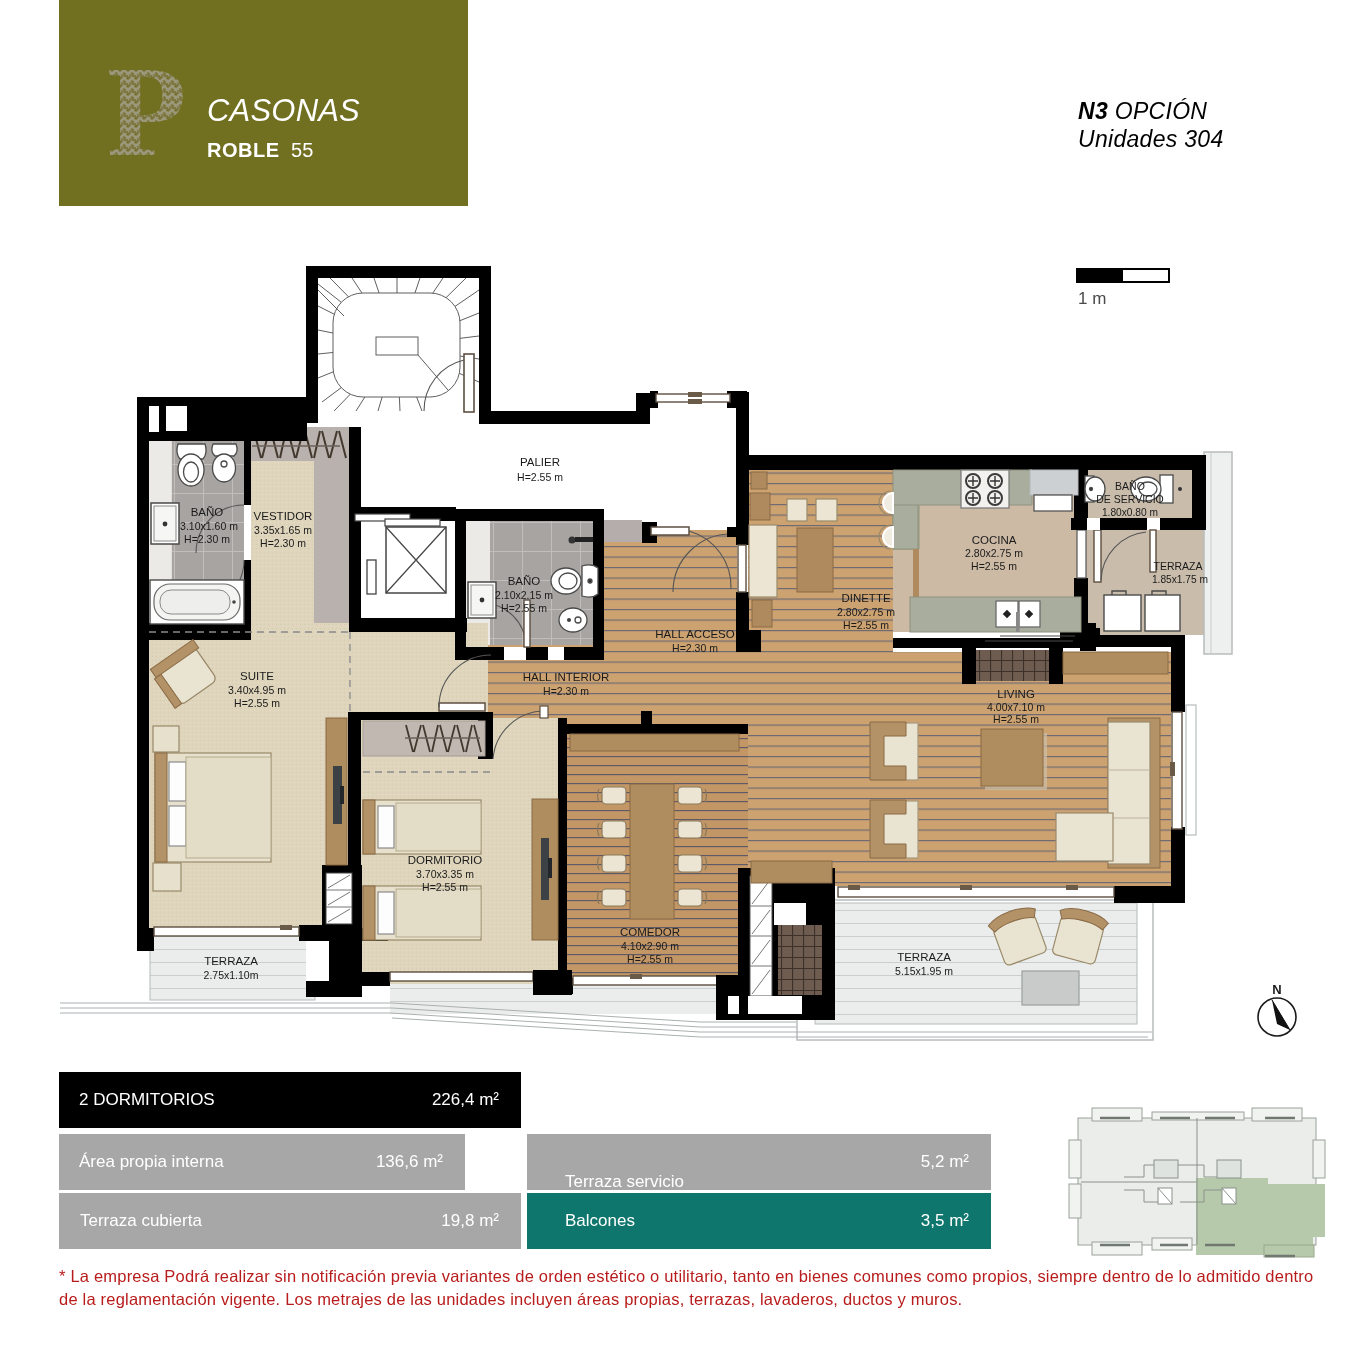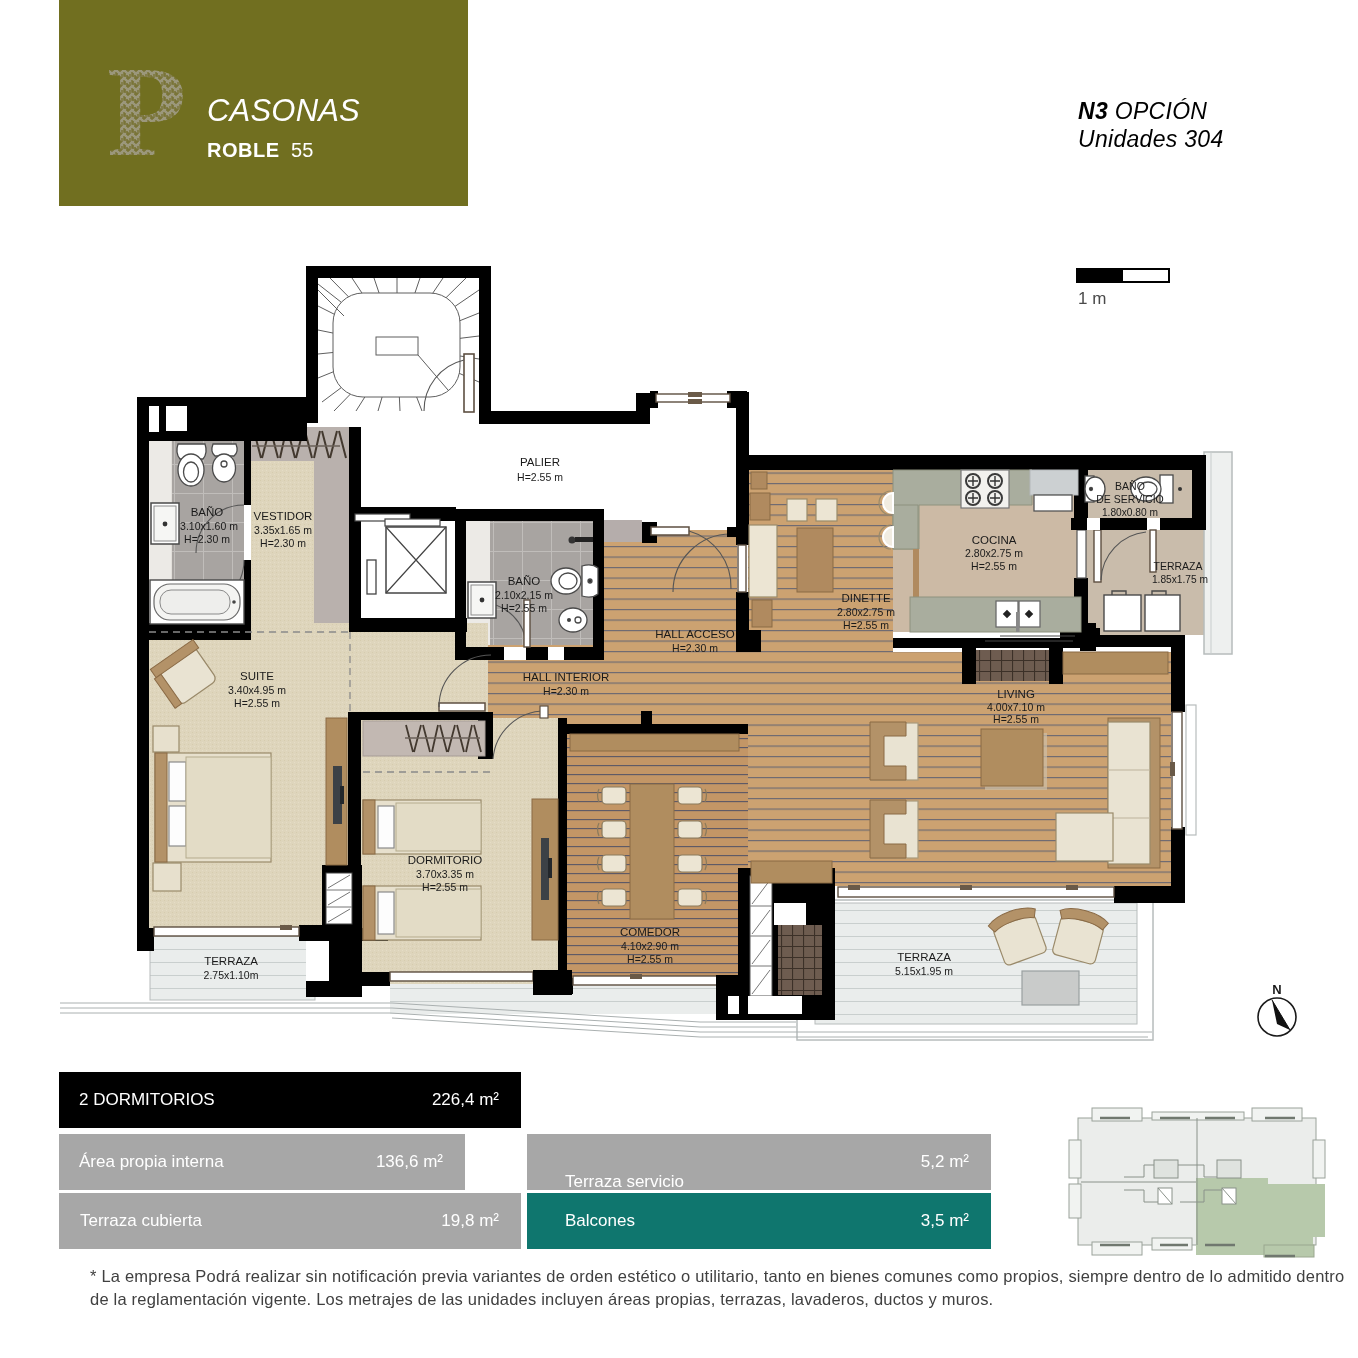--- a/index.html
+++ b/index.html
@@ -8,21 +8,21 @@
   .abs{position:absolute;}
   .logo{left:59px;top:0;width:409px;height:206px;background:#716f20;}
   .logotxt{left:207px;top:96px;color:#fff;}
   .l1{font-size:31px;letter-spacing:0.2px;line-height:30px;font-style:italic;}
   .l2{font-size:20px;margin-top:9px;letter-spacing:0.2px;line-height:30px;}
   .l2 b{letter-spacing:0.5px;}
   .opcion{left:1078px;top:97px;font-size:23px;color:#000000;line-height:28px;letter-spacing:0.3px;font-style:italic;}
   .sbar-label{left:1078px;top:245px;font-size:17px;color:#4a4a4a;margin-top:44px;}
   .tbl{color:#fff;font-size:17px;font-weight:normal;}
   .row{position:absolute;height:56px;display:flex;align-items:center;justify-content:space-between;box-sizing:border-box;padding:0 22px 0 20px;}
-  .footer{left:59px;top:1265px;width:1258px;font-size:16.5px;color:#404040;line-height:23px;letter-spacing:0.2px;margin-left:31px;}
+  .footer{left:59px;top:1265px;width:1258px;font-size:16.5px;color:#b91c1c;line-height:23px;letter-spacing:0.2px;}
 </style>
 </head>
 <body>
 <div class="page">
 
   <div class="abs logo"></div>
 
   <svg class="abs" style="left:59px;top:0;" width="409" height="206">
     <defs>
       <pattern id="maze" width="8" height="8" patternUnits="userSpaceOnUse">

